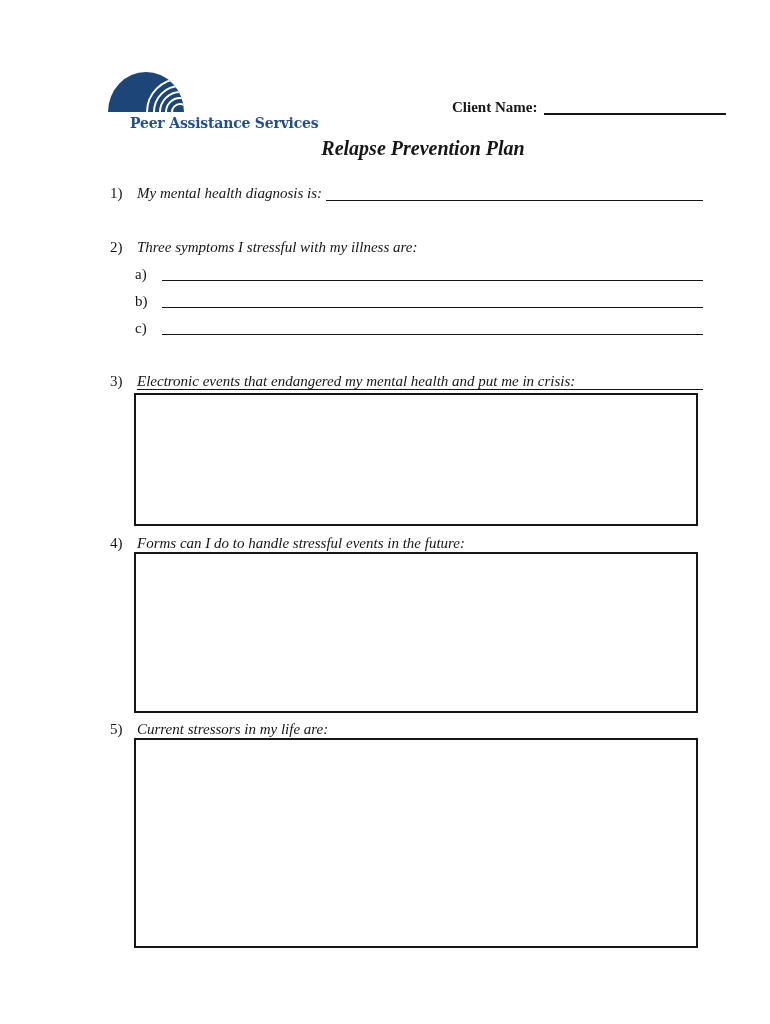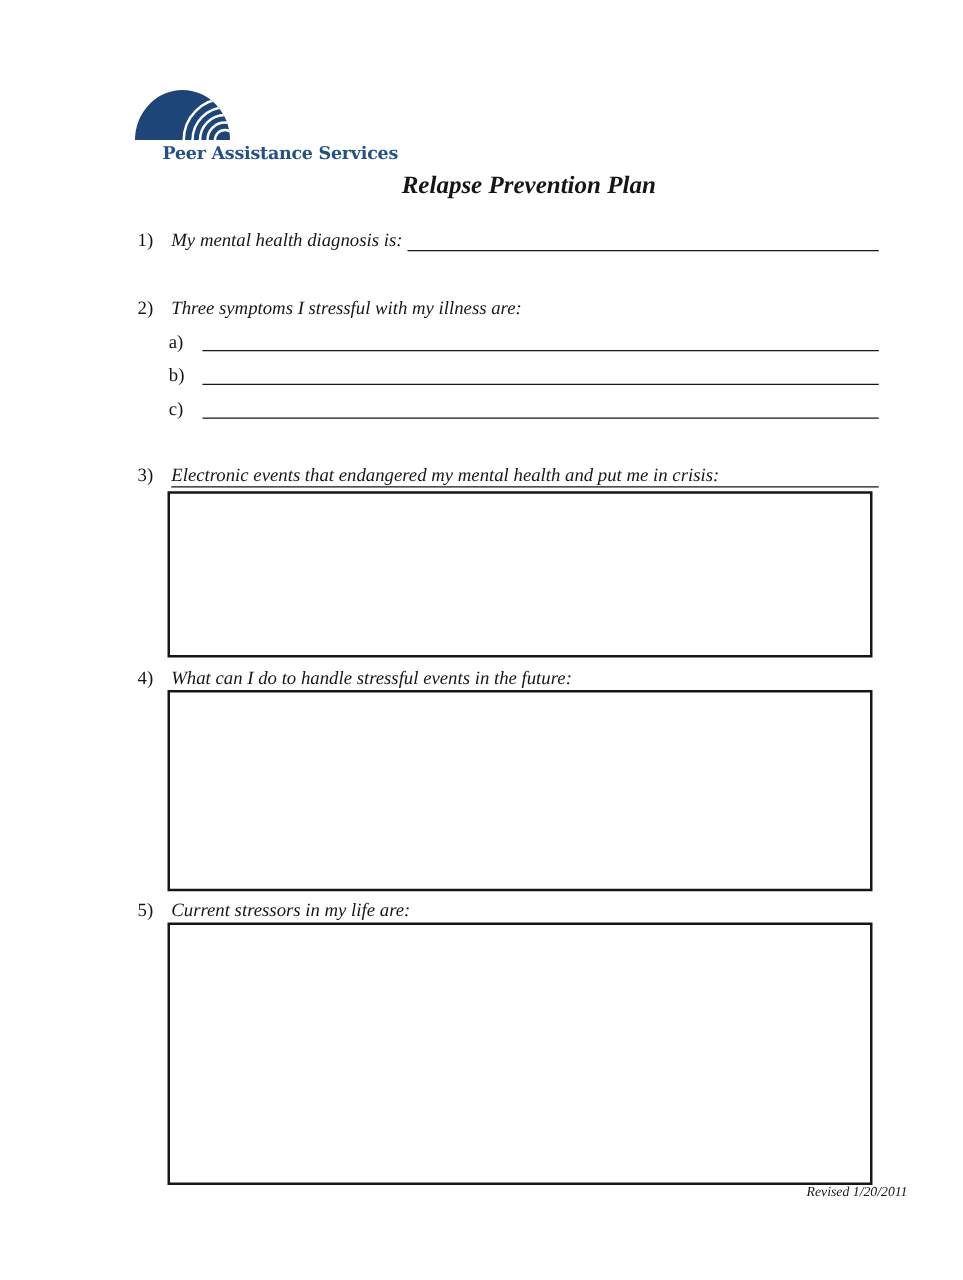--- a/index.html
+++ b/index.html
@@ -72,20 +72,24 @@
         <circle cx="80" cy="48" r="8"></circle>
         <circle cx="80" cy="48" r="14"></circle>
         <circle cx="80" cy="48" r="20"></circle>
         <circle cx="80" cy="48" r="26"></circle>
         <circle cx="80" cy="48" r="33"></circle>
       </g>
     </svg>
     <div class="logo-text">Peer Assistance Services</div>
   </div>
 
+  <div class="client-row">
+    <span class="client-label">Client Name:</span>
+    <span class="client-fill"></span>
+  </div>
 
   <div class="title">Relapse Prevention Plan</div>
 
   <div class="q q1">
     <span class="qnum">1)</span>
     <span class="qlabel">My mental health diagnosis is:</span>
     <span class="fill"></span>
   </div>
 
   <div class="q q2">
@@ -109,27 +113,26 @@
     <span class="qnum">3)</span>
     <span class="uwrap">
       <span class="qlabel">Electronic events that endangered my mental health and put me in crisis:</span>
       <span class="fill"></span>
     </span>
   </div>
   <div class="bigbox box3"></div>
 
   <div class="q q4">
     <span class="qnum">4)</span>
-    <span class="qlabel">What can I do to handle stressful events in the future:</span>
+    <span class="qlabel">Forms can I do to handle stressful events in the future:</span>
   </div>
   <div class="bigbox box4"></div>
 
   <div class="q q5">
     <span class="qnum">5)</span>
     <span class="qlabel">Current stressors in my life are:</span>
   </div>
   <div class="bigbox box5"></div>
 
   <div class="footer">
-    <div>Revised 1/20/2011</div>
   </div>
 
 </div>
 
 </body></html>

